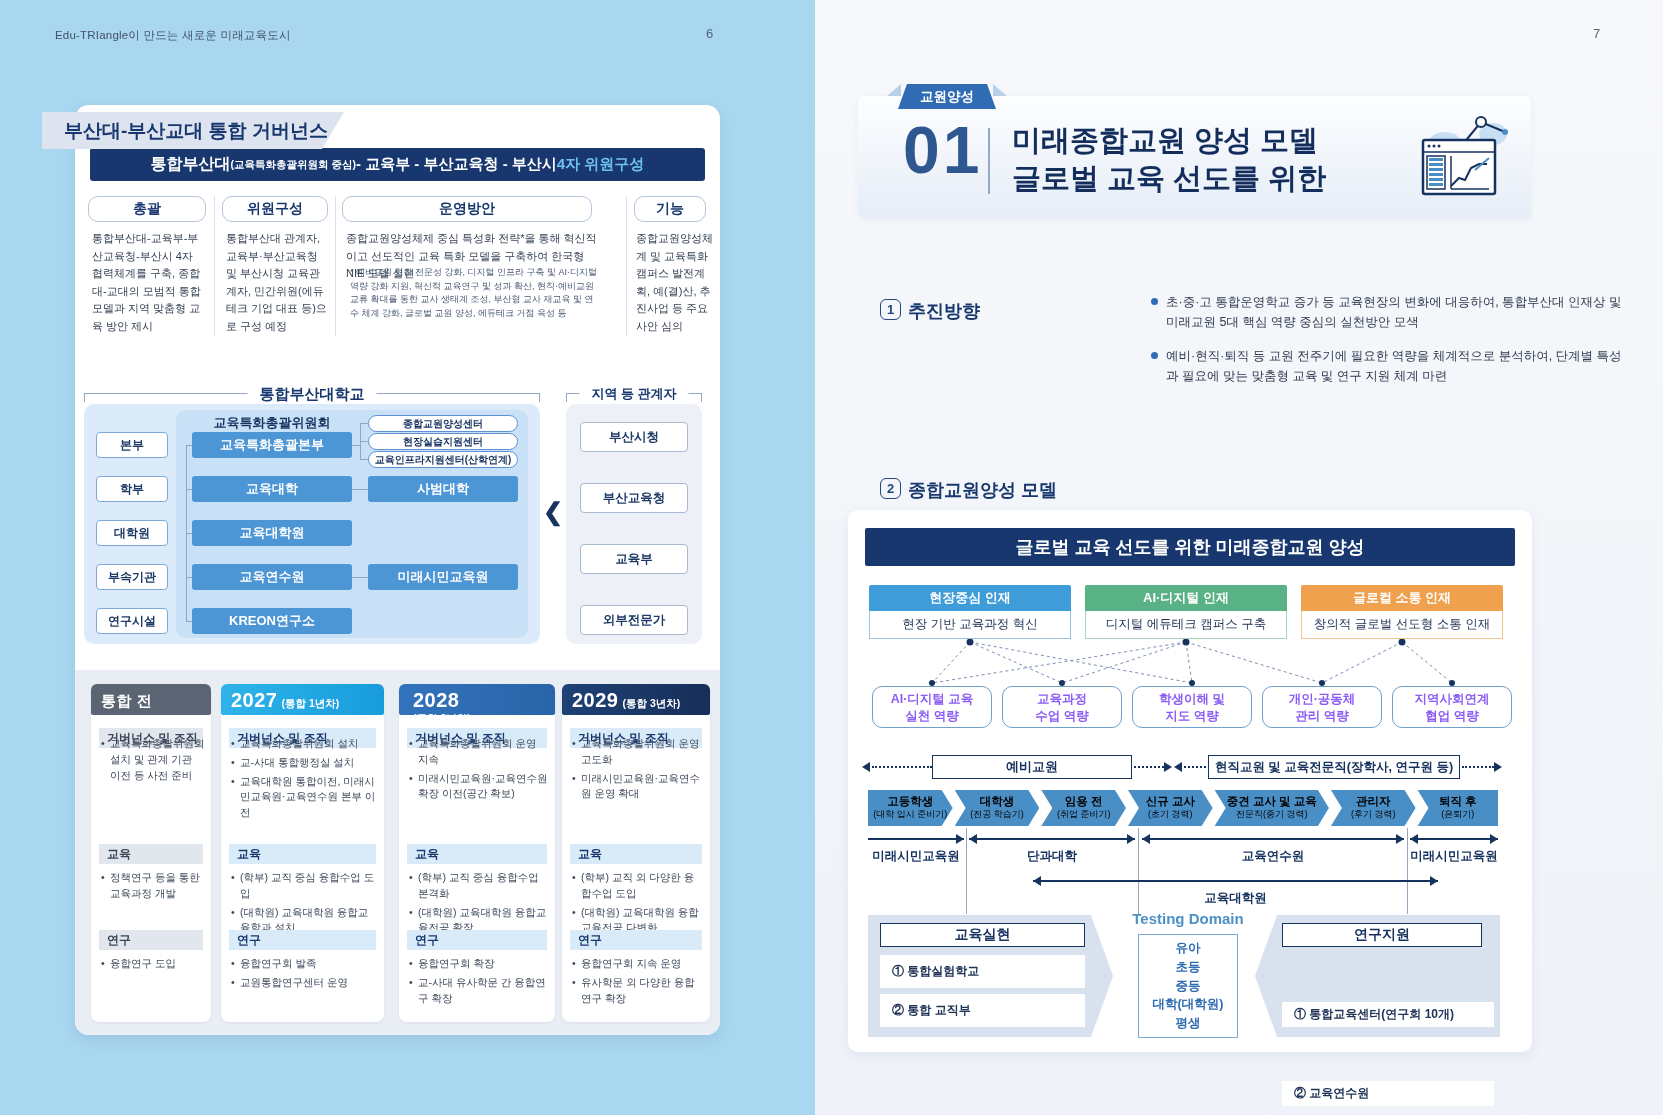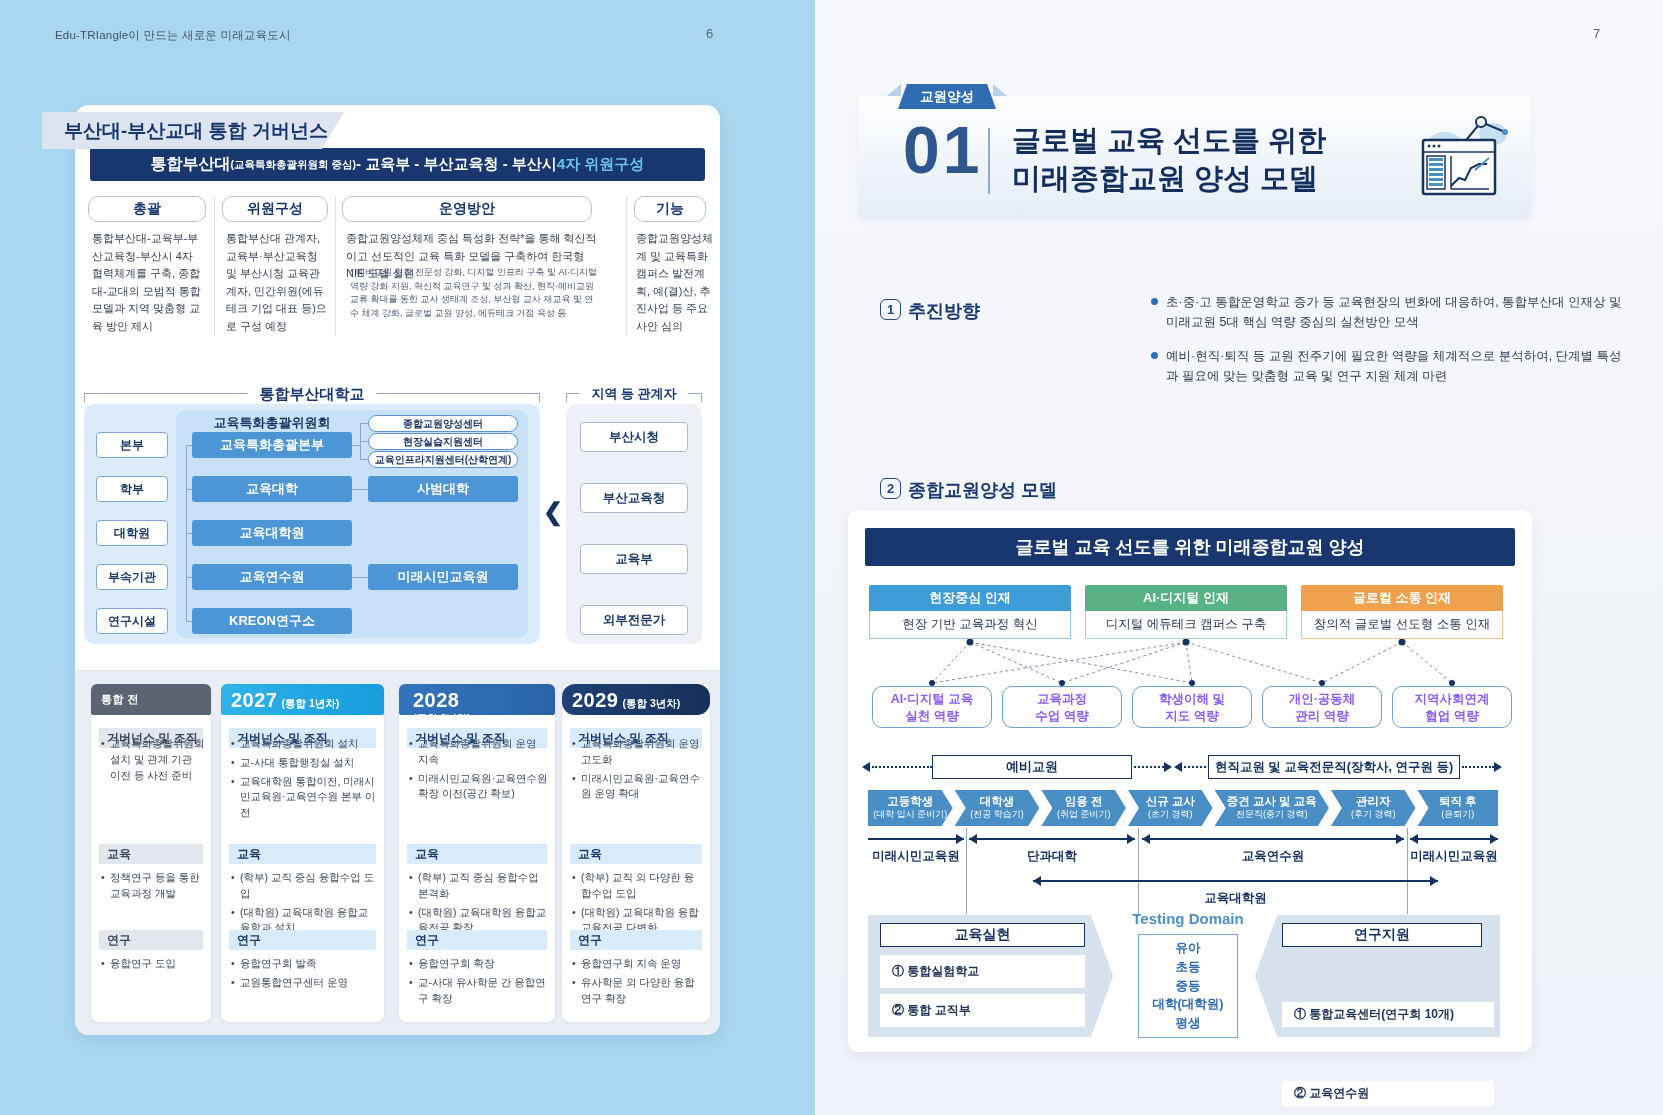--- a/index.html
+++ b/index.html
@@ -65,24 +65,24 @@
   .org-line { background:#8FA6C4; }
   .org-chevron { left:543px; top:498px; font-size:24px; font-weight:800; color:#16325F; }
 
   .tl-panel { left:75px; top:670px; width:645px; height:365px; background:#E9EDF4; border-radius:0 0 14px 14px; }
   .tl-card { top:684px; height:338px; background:#fff; border-radius:8px; box-shadow:0 1px 3px rgba(40,70,120,.08); }
   .tl-head { position:absolute; left:0; top:0; right:0; height:31px; border-radius:6px 6px 2px 2px;
     display:flex; align-items:baseline; padding:5px 0 0 10px; color:#fff; }
   .tl-head .y-big { font-size:20px; font-weight:800; letter-spacing:.5px; }
   .tl-head .y-sub { font-size:10.5px; font-weight:700; margin-left:4px; }
   .tl-head.h-pre { background:#5A6472; }
-  .tl-head.h-pre .y-big { font-size:11px; padding-top:3px; }
+  .tl-head.h-pre .y-big { font-size:15px; padding-top:3px; }
   .tl-head.h-2027 { background:linear-gradient(90deg,#2FB3EA,#189CDC); }
   .tl-head.h-2028 { background:linear-gradient(90deg,#3273BC,#2A64A8);flex-direction:column; }
-  .tl-head.h-2029 { background:linear-gradient(90deg,#1E4176,#172F58);border-radius:13px; }
+  .tl-head.h-2029 { background:linear-gradient(90deg,#1E4176,#172F58); }
   .tl-bar { position:absolute; left:8px; right:8px; height:20px; display:flex; align-items:center;
     padding-left:8px; font-size:12px; font-weight:800; }
   .tl-bar.gray { background:#E2E6ED; color:#3A4557; }
   .tl-bar.blue { background:#D9EBF9; color:#17376E; }
   .tl-list { position:absolute; left:10px; right:6px; }
   .tl-item { position:relative; padding-left:9px; font-size:10.5px; color:#3A4759; line-height:1.5; margin-bottom:3px; }
   .tl-item::before { content:"•"; position:absolute; left:0; top:0; }
   .bar-gov { top:44px; } .list-gov { top:52px; }
   .bar-edu { top:160px; } .list-edu { top:186px; }
   .bar-res { top:246px; } .list-res { top:272px; }
@@ -135,21 +135,21 @@
     line-height:1.35; padding-top:4px; }
 
   .track-box { position:absolute; top:245px; height:24px; background:#fff; border:1.5px solid #16325F;
     display:flex; align-items:center; justify-content:center; font-weight:800; color:#16325F; }
   .dotted-line { position:absolute; top:256px; border-top:2px dotted #16325F; height:0; }
   .tri { position:absolute; width:0; height:0; top:252px; }
   .tri-l { border-right:8px solid #16325F; border-top:5px solid transparent; border-bottom:5px solid transparent; }
   .tri-r { border-left:8px solid #16325F; border-top:5px solid transparent; border-bottom:5px solid transparent; }
 
   .stage-row { position:absolute; left:20px; top:280px; width:630px; height:36px; display:flex; gap:2px; }
-  .stage { background:#4A8EC6; color:#ffffff; text-align:center; padding-top:4px;
+  .stage { background:#4A8EC6; color:#000000; text-align:center; padding-top:4px;
     clip-path:polygon(0 0,calc(100% - 11px) 0,100% 50%,calc(100% - 11px) 100%,0 100%,11px 50%); }
   .stage:first-child { clip-path:polygon(0 0,calc(100% - 11px) 0,100% 50%,calc(100% - 11px) 100%,0 100%); }
   .stage:last-child { clip-path:polygon(0 0,100% 0,100% 100%,0 100%,11px 50%); }
   .stage .st-t { display:block; font-size:11.5px; font-weight:800; line-height:1.3; }
   .stage .st-s { display:block; font-size:9px; line-height:1.3; }
 
   .span-g { position:absolute; top:324px; }
   .sp-arr { position:relative; height:10px; }
   .sp-line { position:absolute; top:4px; left:0; right:0; height:2px; background:#16325F; }
   .sp-arr.both::before { content:""; position:absolute; left:0; top:0; width:0; height:0;
@@ -357,22 +357,22 @@
 <div class="page-right">
   <div class="abs pr-pagenum">7</div>
 
   <div class="abs pr-band"></div>
   <div class="abs pr-badge-wing wing-l"></div>
   <div class="abs pr-badge-wing wing-r"></div>
   <div class="abs pr-badge">교원양성</div>
   <div class="abs pr-number">01</div>
   <div class="abs pr-divider"></div>
   <div class="abs pr-title">
+    <div>미래종합교원 양성 모델</div>
     <div>글로벌 교육 선도를 위한</div>
-    <div>미래종합교원 양성 모델</div>
   </div>
 
   <svg class="abs" style="left:600px;top:112px;" width="100" height="90" viewBox="0 0 100 90">
     <ellipse cx="30" cy="30" rx="16" ry="10" fill="#C7DFF2"></ellipse>
     <ellipse cx="78" cy="22" rx="14" ry="11" fill="#C7DFF2"></ellipse>
     <polyline points="48,32 66,10 90,20" fill="none" stroke="#16325F" stroke-width="2"></polyline>
     <circle cx="66" cy="10" r="5" fill="#fff" stroke="#16325F" stroke-width="2"></circle>
     <circle cx="48" cy="32" r="3.5" fill="#16325F"></circle>
     <circle cx="90" cy="20" r="3" fill="#4A8EC6"></circle>
     <rect x="8" y="28" width="72" height="54" rx="2" fill="#fff" stroke="#16325F" stroke-width="2.5"></rect>

